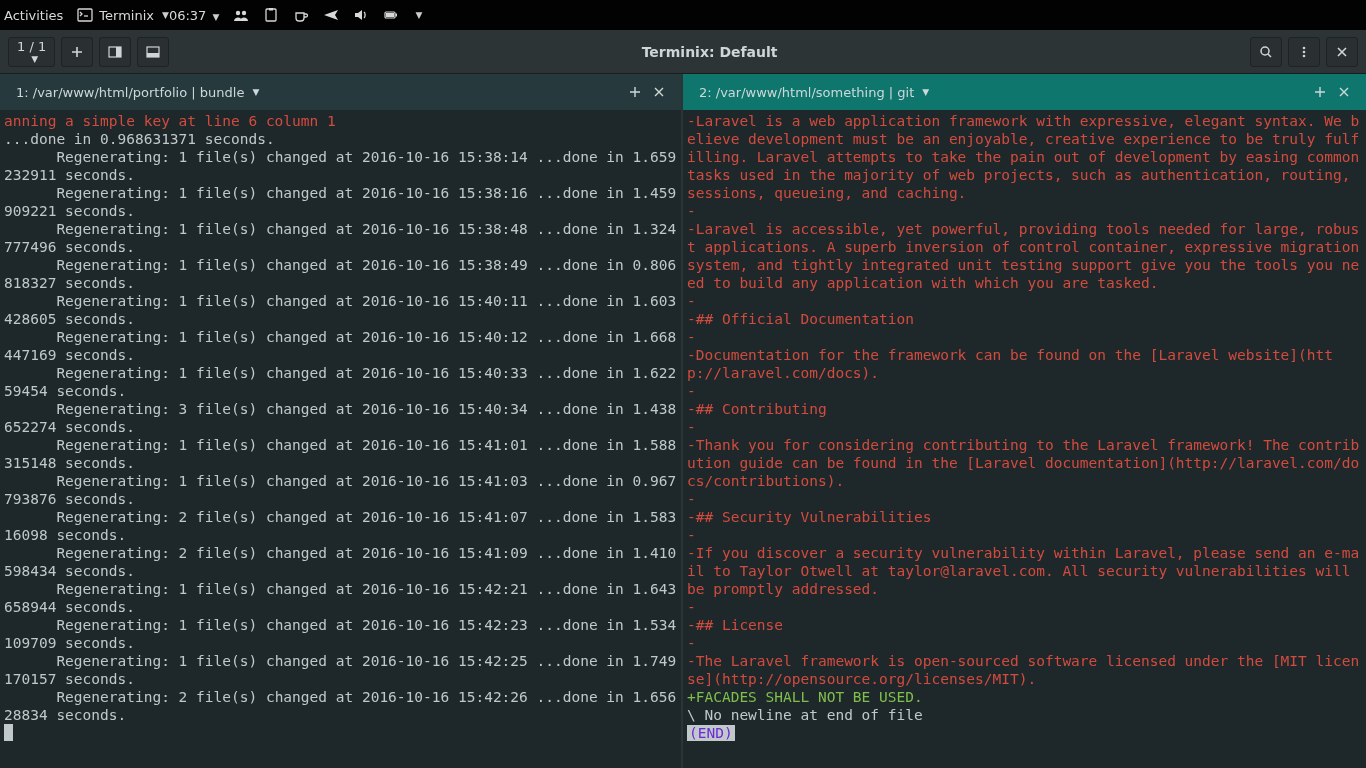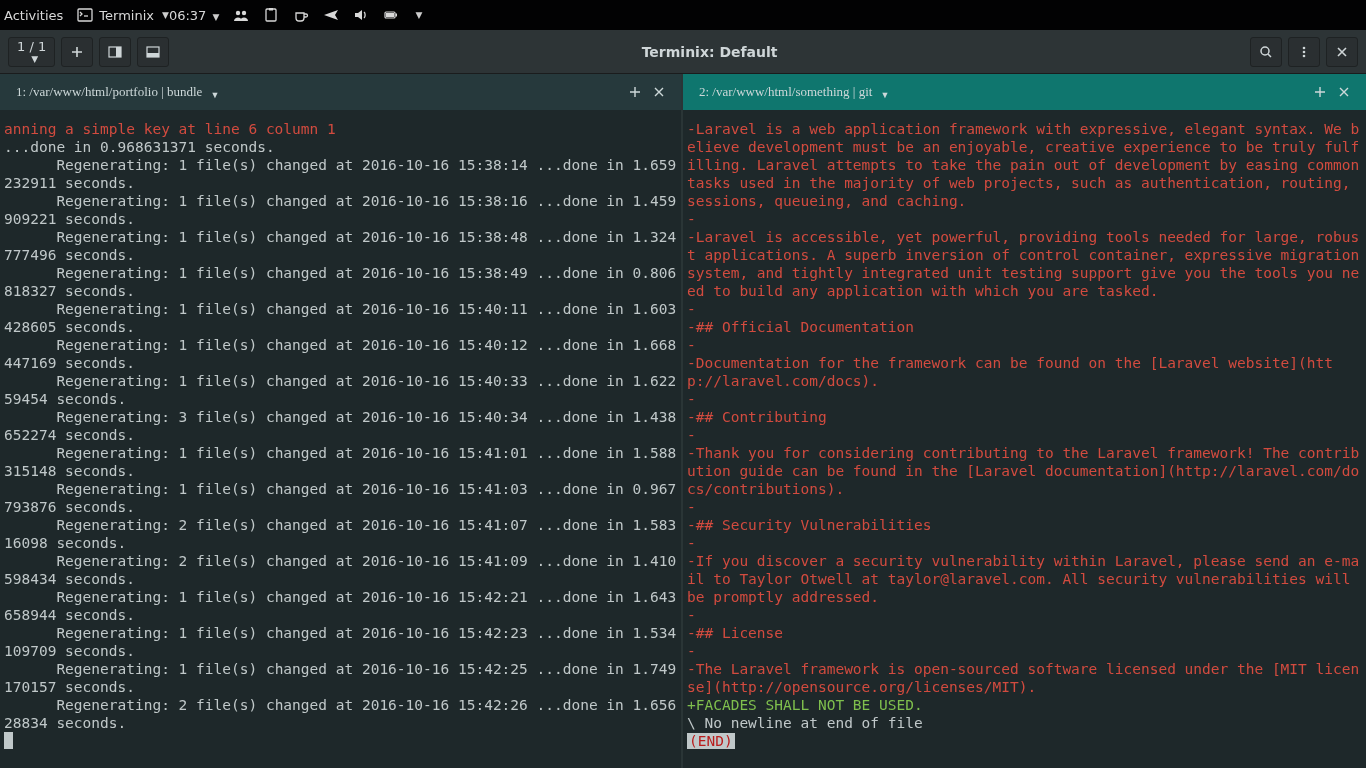--- a/index.html
+++ b/index.html
@@ -75,41 +75,41 @@
 .pane-tab {
   height: 36px;
   background: #26393c;
   display: flex;
   align-items: center;
   padding: 0 10px 0 16px;
   color: #cdd8d9;
   font-size: 13px;
 }
 .pane-tab.inactive { background: #0f766e; }
-.pane-tab .tab-title { display: flex; align-items: flex-end; gap: 8px; font-family: Liberation Serif, serif; }
+.pane-tab .tab-title { display: flex; align-items: center; gap: 8px; }
 .pane-tab .spacer { flex: 1; }
 .pane-tab .tab-btn { width: 24px; height: 24px; display: flex; align-items: center; justify-content: center; color: #cdd8d9; }
 .pane-tab .tri { font-size: 9px; }
 
 .term {
   flex: 1;
   background: #1e282a;
-  padding: 10px 4px;
+  padding: 2px 4px;
   font-family: "DejaVu Sans Mono", "Liberation Mono", monospace;
   font-size: 14.5px;
   line-height: 18px;
   color: #c0c8c9;
   white-space: pre-wrap;
   word-break: break-all;
   overflow: hidden;
 }
 .red { color: #d24b3f; }
 .green { color: #7fbf4d; }
 .cursor-block { background: #c0c8c9; display: inline-block; width: 9px; height: 17px; vertical-align: text-bottom; }
-.end-rev { background: #c0c8c9; color: #b91c1c; padding: 0 2px; }
+.end-rev { background: #c0c8c9; color: #6d28d9; padding: 0 2px; }
 </style>
 </head>
 <body>
 
 <div class="gnome-bar">
   <div class="left">
     <span>Activities</span>
     <span class="appmenu">
       <svg viewBox="0 0 16 16">
           <rect x="1" y="2" width="14" height="12" rx="1" fill="none" stroke="#d8d8d8" stroke-width="1.3"></rect>

